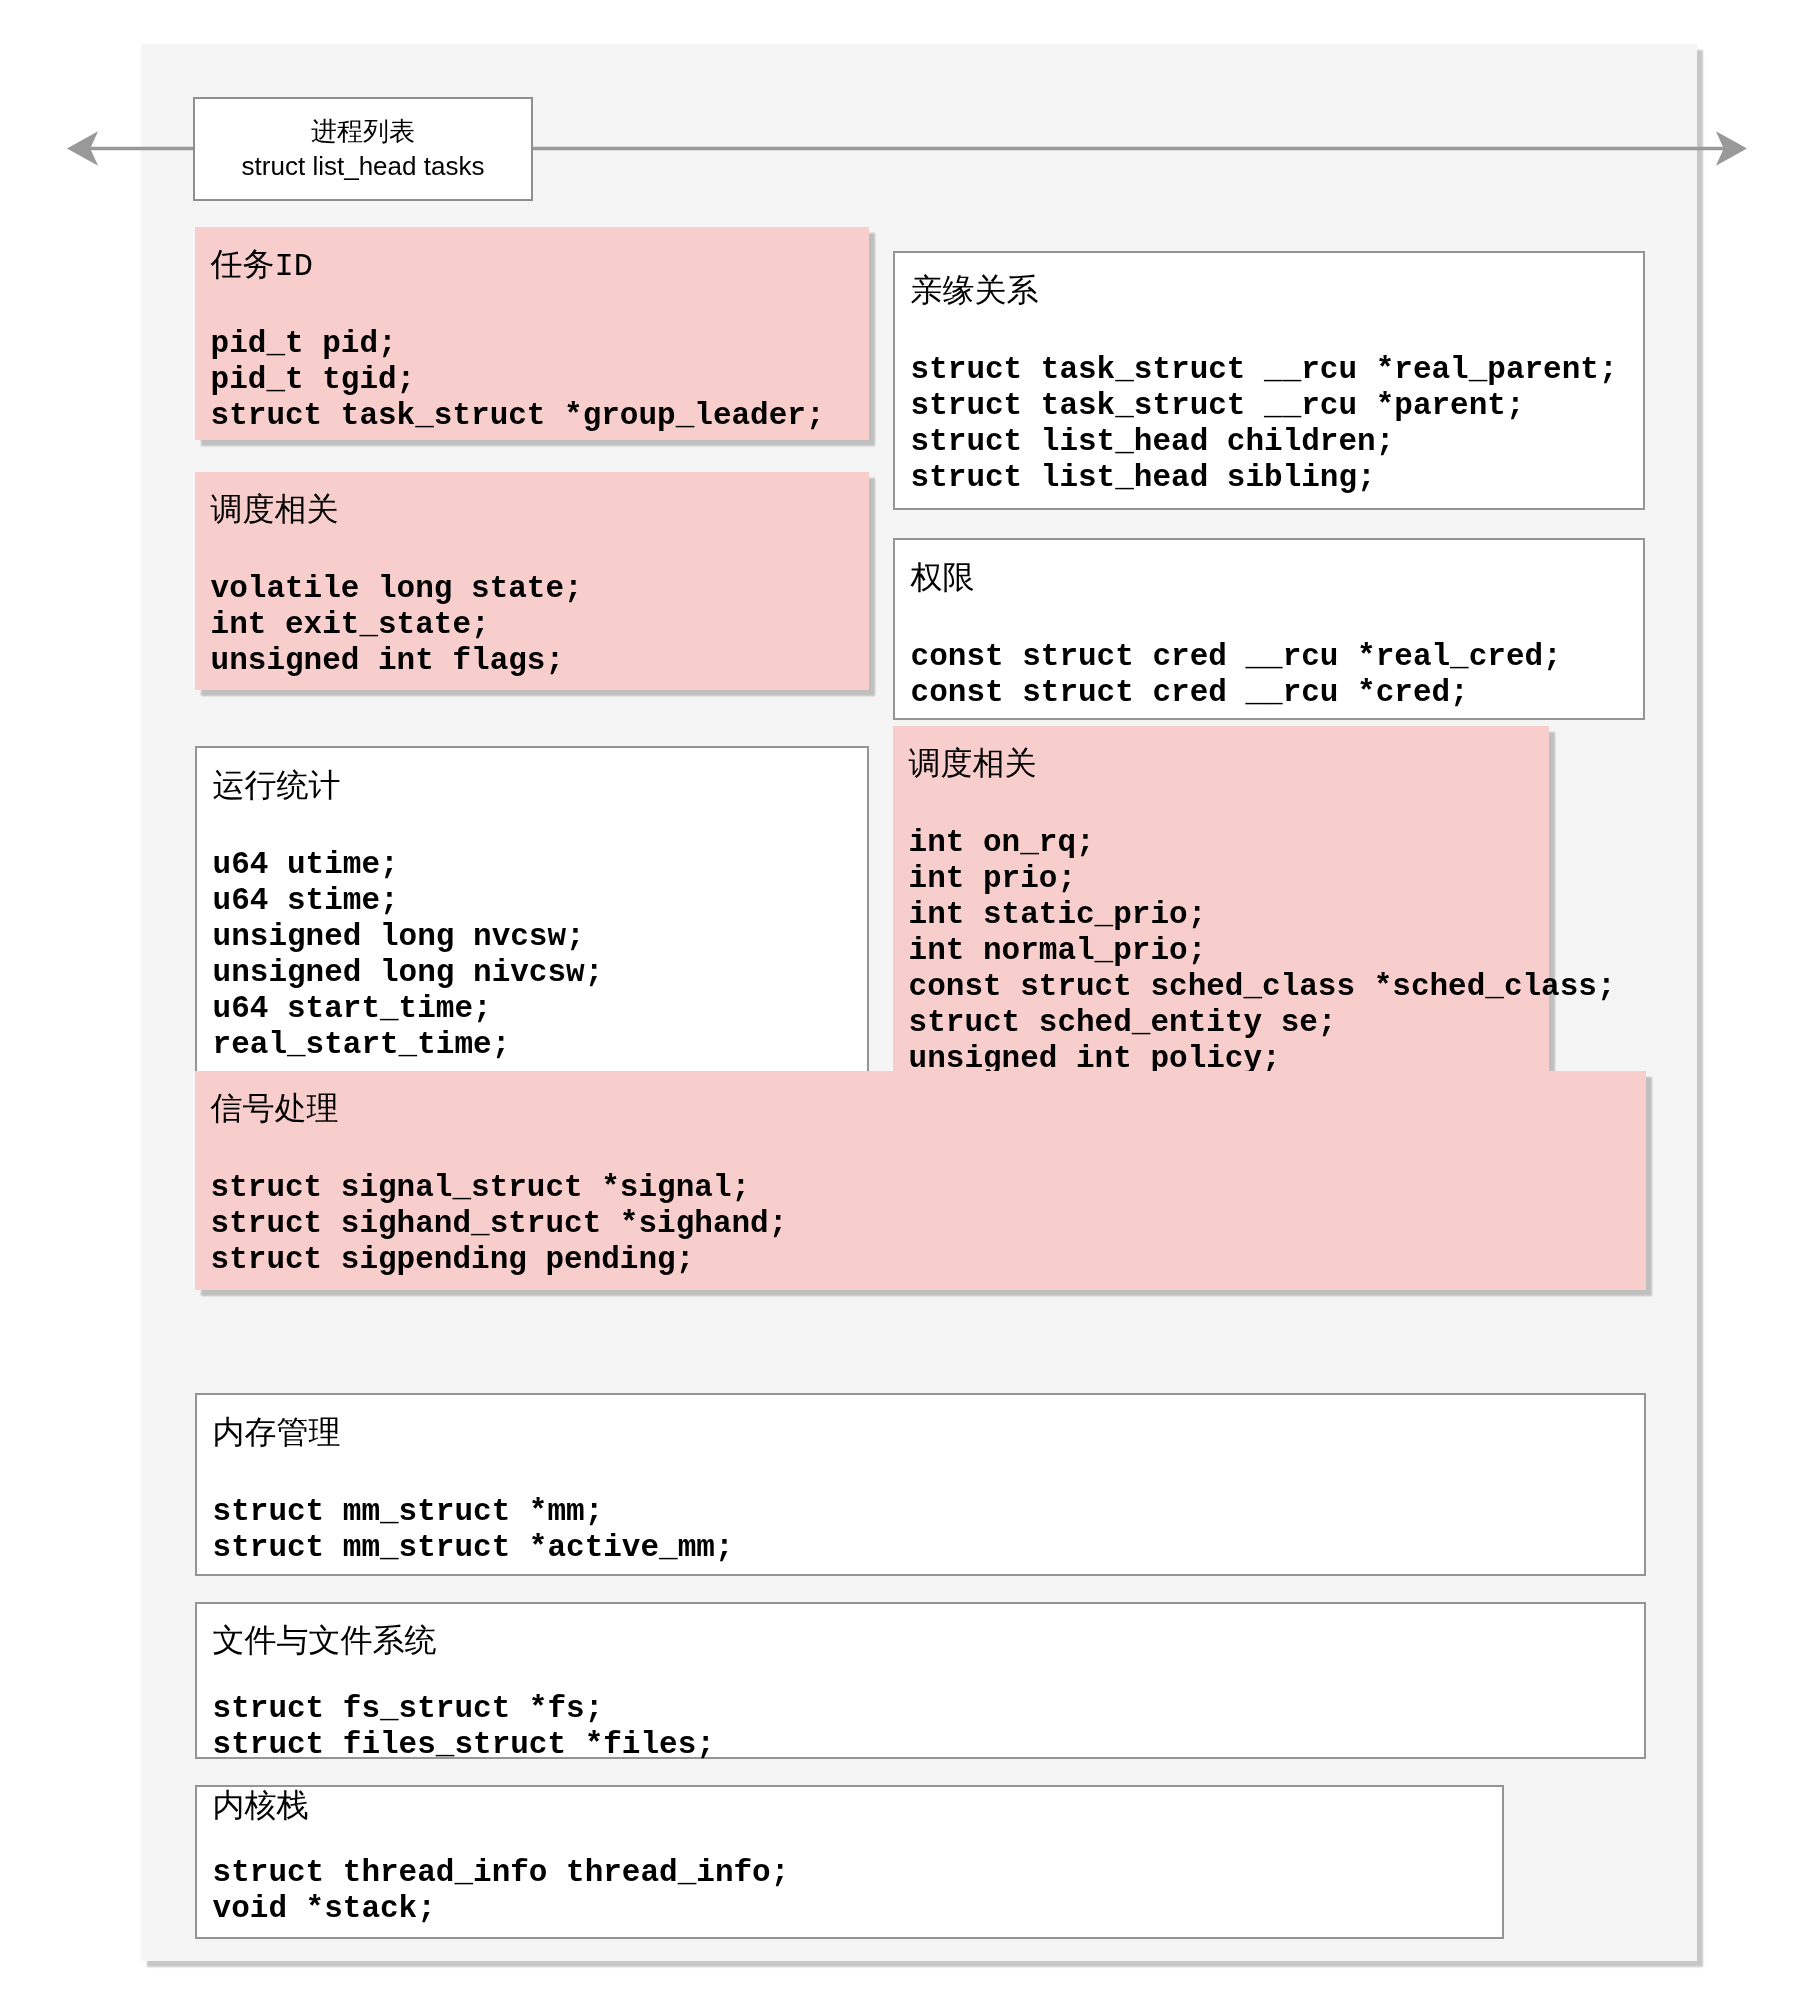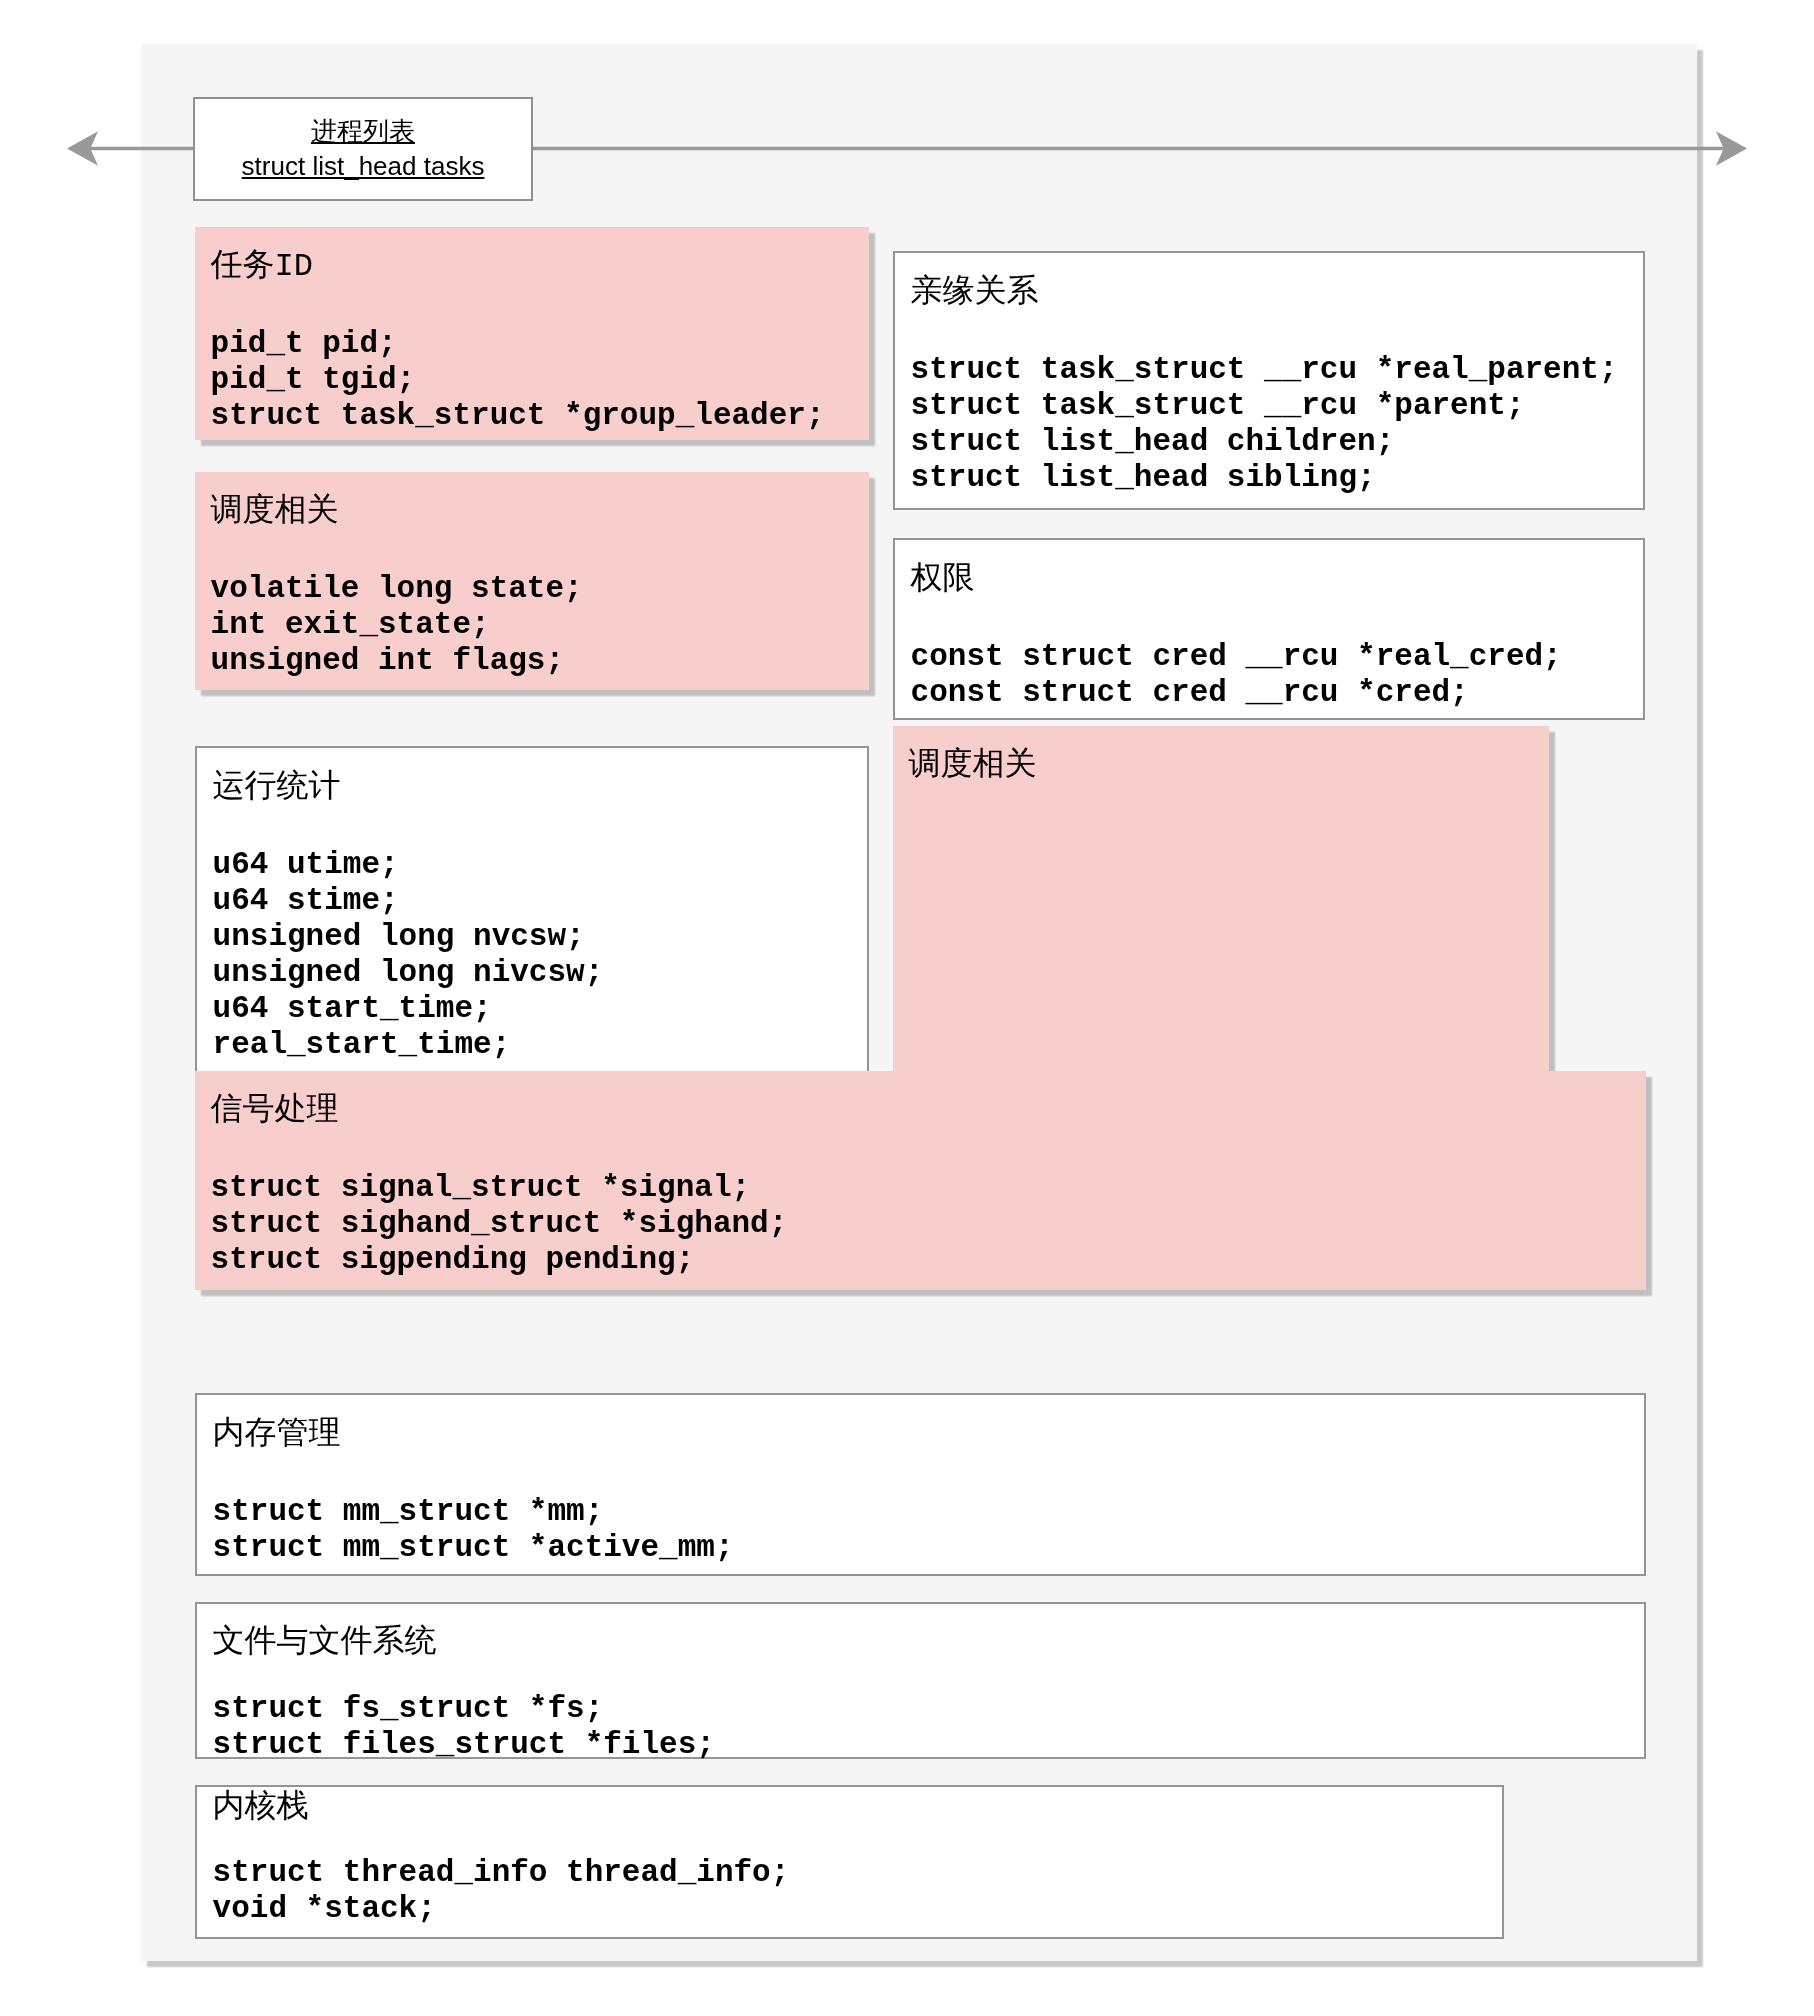--- a/index.html
+++ b/index.html
@@ -4,21 +4,21 @@
 <style>
   html,body{margin:0;padding:0;background:#ffffff;}
   .page{position:relative;width:1814px;height:2016px;background:#ffffff;overflow:hidden;
         font-family:"Liberation Sans",sans-serif;color:#000;}
   .container{position:absolute;left:141px;top:44px;width:1556px;height:1917px;
              background:#f5f5f5;box-shadow:6px 6px 1.7px rgba(0,0,0,0.22);}
   .arrow-svg{position:absolute;left:0;top:0;width:1814px;height:259px;}
   .title-box{position:absolute;left:193px;top:97px;width:340px;height:104px;
              background:#ffffff;border:2.6px solid #8f8f8f;box-sizing:border-box;
              display:flex;flex-direction:column;justify-content:center;align-items:center;
-             font-size:26px;line-height:35px;text-decoration:underline;}
+             font-size:26px;line-height:35px;}
   .box{position:absolute;box-sizing:border-box;padding:21px 15.6px 0 15.6px;}
   .box.pink{background:#f8cecc;box-shadow:6px 6px 1.7px rgba(0,0,0,0.22);}
   .box.white{background:#ffffff;border:2.6px solid #949494;margin-top:28px;}
   .hd{font-family:"Liberation Mono","Liberation Sans",sans-serif;
       font-size:32px;line-height:38px;white-space:nowrap;}
   .code{margin-top:40px;}
   .code .ln{font-family:"Liberation Mono","DejaVu Sans Mono",monospace;
             font-weight:bold;font-size:31px;line-height:36px;white-space:pre;}
 </style>
 </head>
@@ -82,20 +82,29 @@
       <div class="ln">u64 stime;</div>
       <div class="ln">unsigned long nvcsw;</div>
       <div class="ln">unsigned long nivcsw;</div>
       <div class="ln">u64 start_time;</div>
       <div class="ln">real_start_time;</div>
     </div>
   </div>
 
   <div class="box pink" style="left:893px;top:726px;width:656px;height:365px">
     <div class="hd">调度相关</div>
+    <div class="code">
+      <div class="ln">int on_rq;</div>
+      <div class="ln">int prio;</div>
+      <div class="ln">int static_prio;</div>
+      <div class="ln">int normal_prio;</div>
+      <div class="ln">const struct sched_class *sched_class;</div>
+      <div class="ln">struct sched_entity se;</div>
+      <div class="ln">unsigned int policy;</div>
+    </div>
   </div>
 
   <div class="box pink" style="left:195px;top:1071px;width:1451px;height:219px">
     <div class="hd">信号处理</div>
     <div class="code">
       <div class="ln">struct signal_struct *signal;</div>
       <div class="ln">struct sighand_struct *sighand;</div>
       <div class="ln">struct sigpending pending;</div>
     </div>
   </div>

